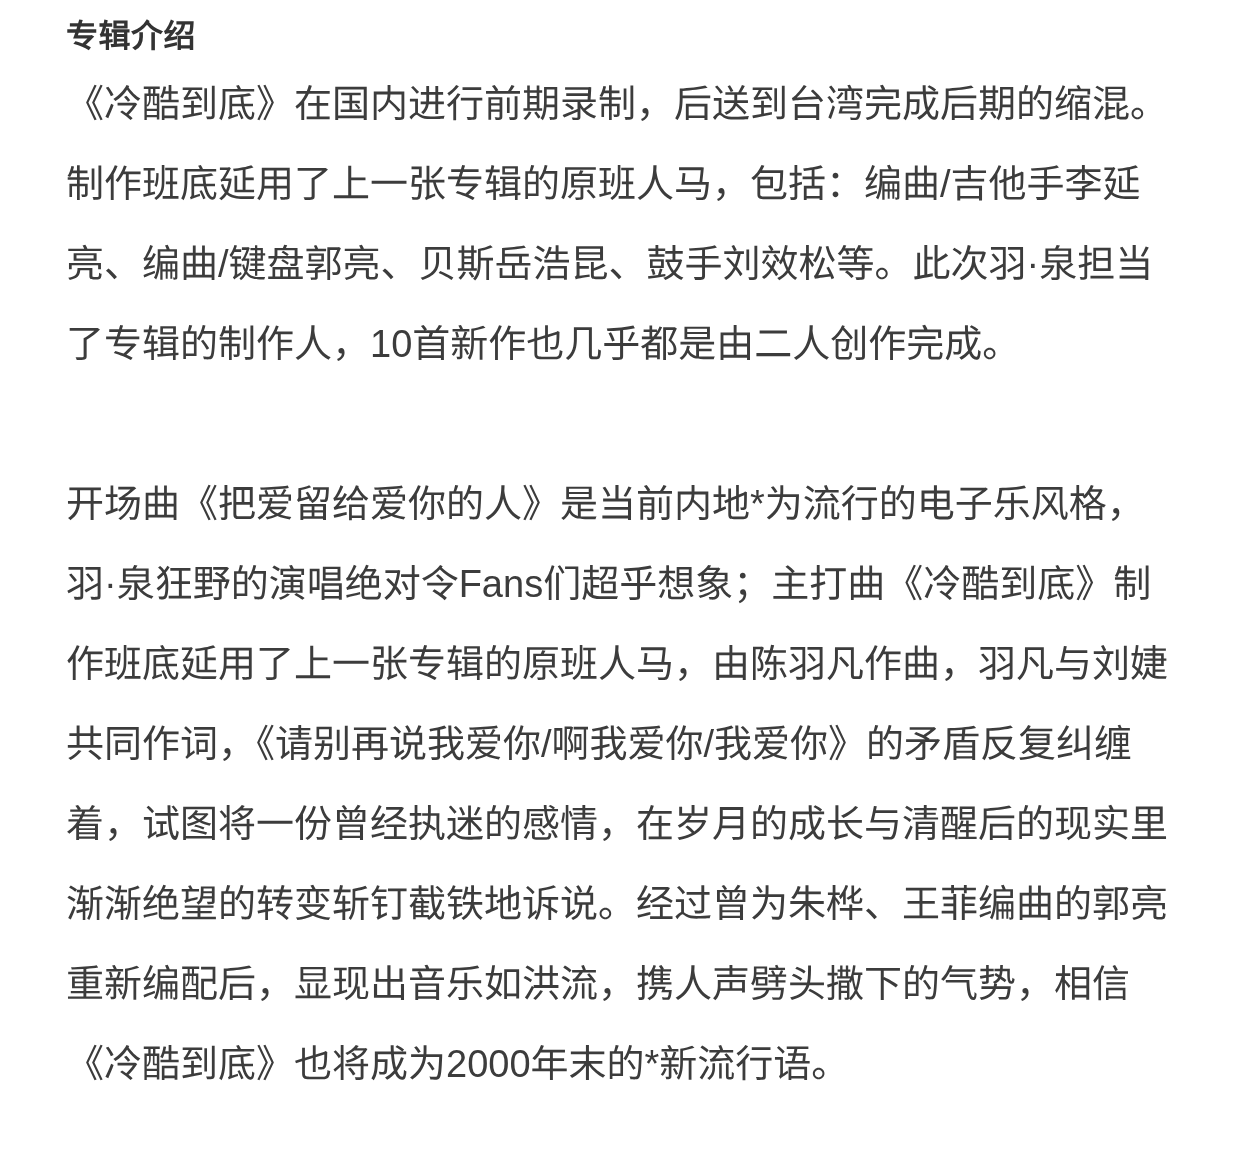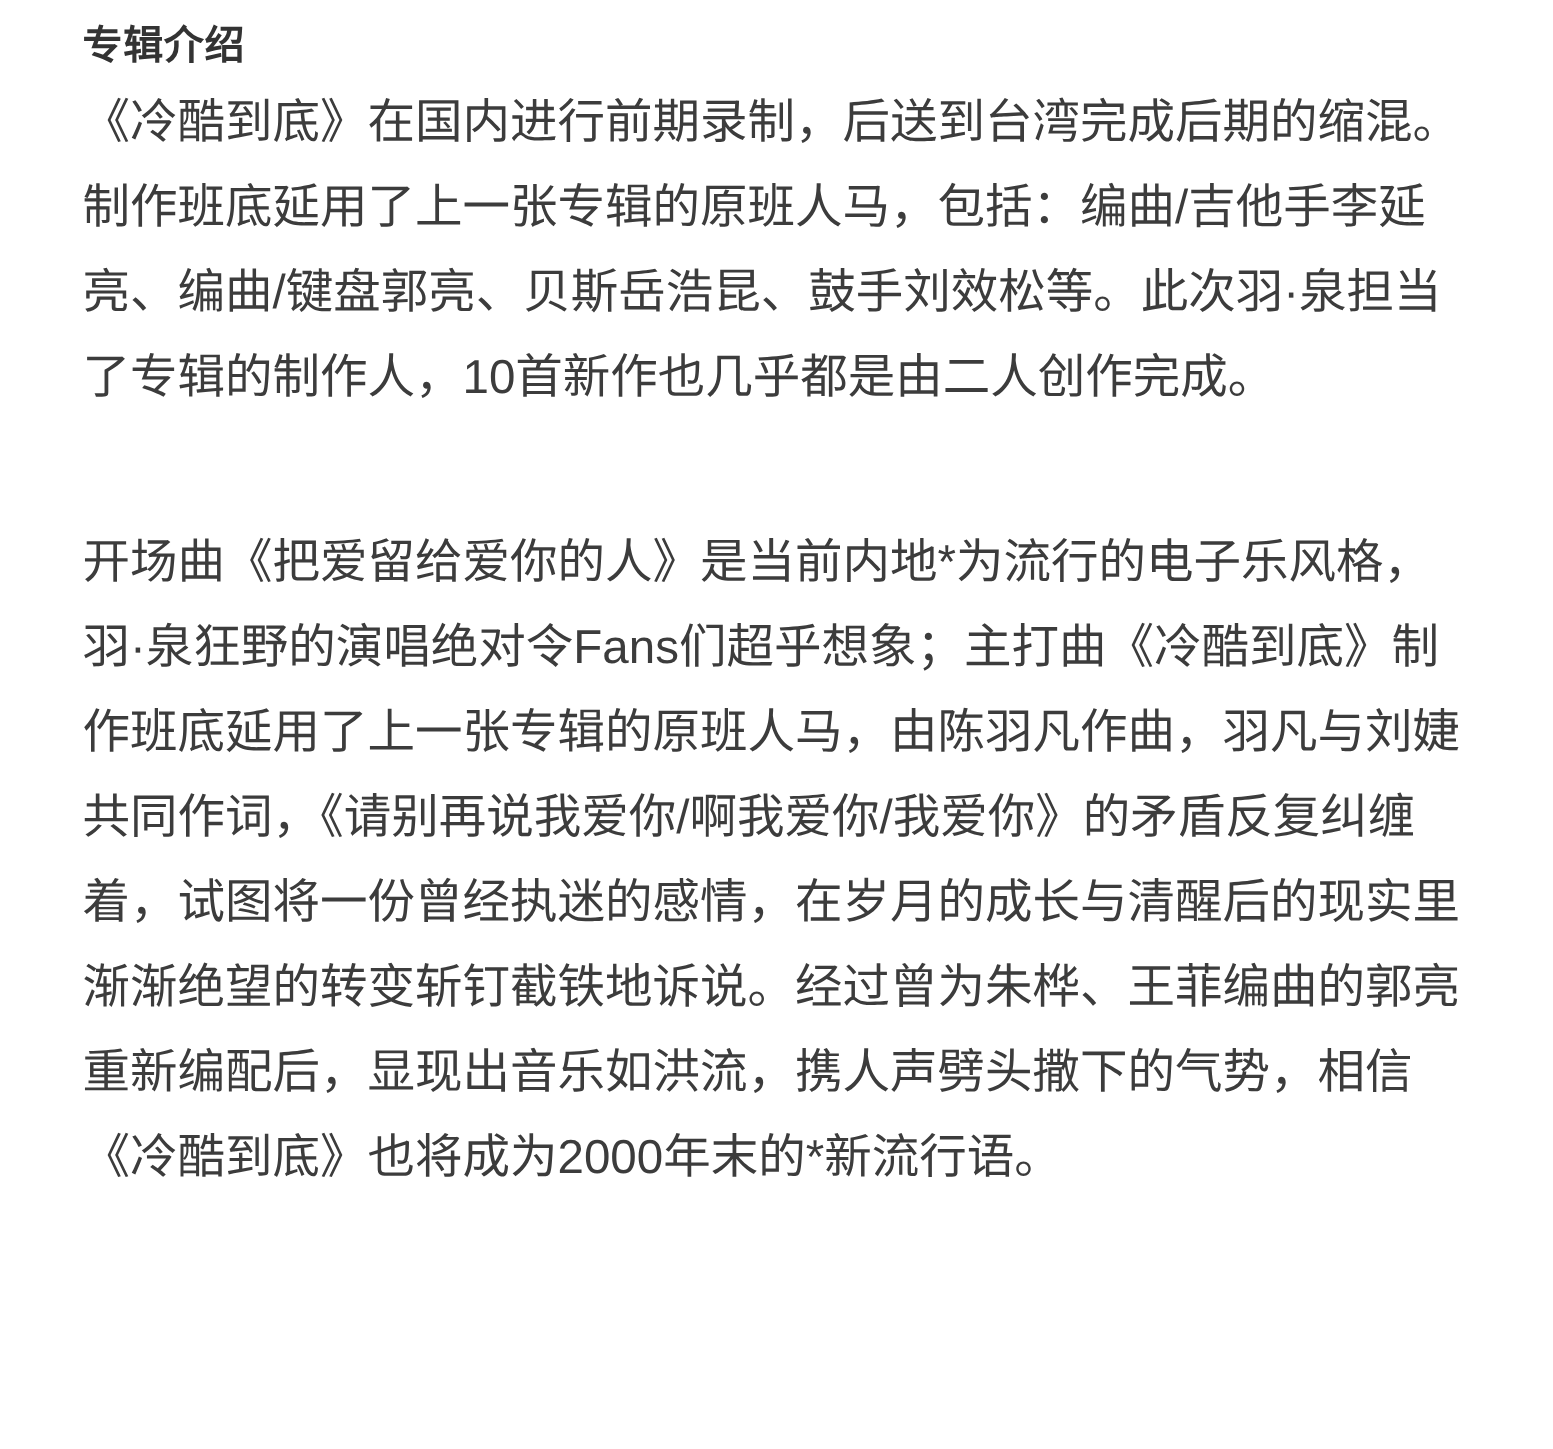--- a/index.html
+++ b/index.html
@@ -27,21 +27,21 @@
     line-height: 44px;
     font-weight: 700;
     color: #333333;
     letter-spacing: 0.5px;
   }
   .para {
     margin: 0;
     padding: 0;
     width: 1110px;
     font-size: 38px;
-    line-height: 68px;
+    line-height: 80px;
     font-weight: 400;
     color: #3c3c3c;
     text-align: left;
     word-break: normal;
     overflow-wrap: break-word;
   }
   .para-first {
     margin-top: 6px;
   }
   .para-gap {

